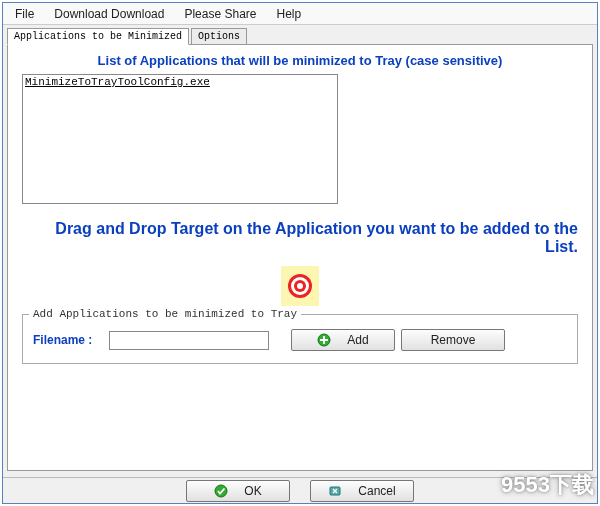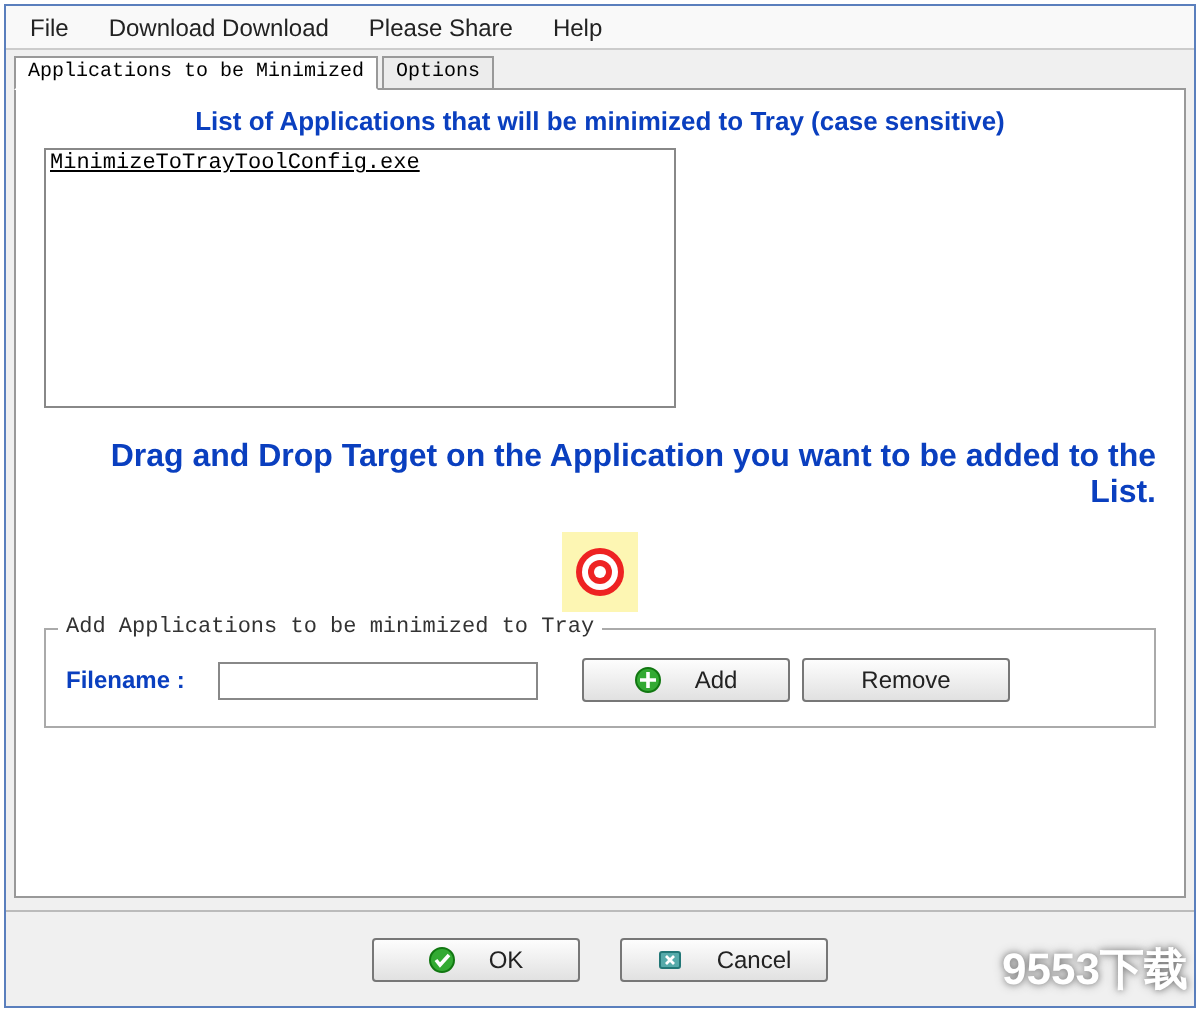--- a/index.html
+++ b/index.html
@@ -195,21 +195,21 @@
     color: #222;
     font-size: 12px;
     padding: 0 8px;
   }
   .btn .icon-slot {
     width: 14px; height: 14px;
     display: flex; align-items: center; justify-content: center;
   }
   .btn-col { display: flex; flex-direction: row; gap: 6px; margin-left: 14px; }
   .bottom-bar {
-    height: 48px;
+    height: 26px;
     border-top: 1px solid #bbb;
     display: flex;
     align-items: center;
     justify-content: center;
     gap: 20px;
     background: #f0f0f0;
   }
   .watermark {
     position: absolute;
     right: 6px;

